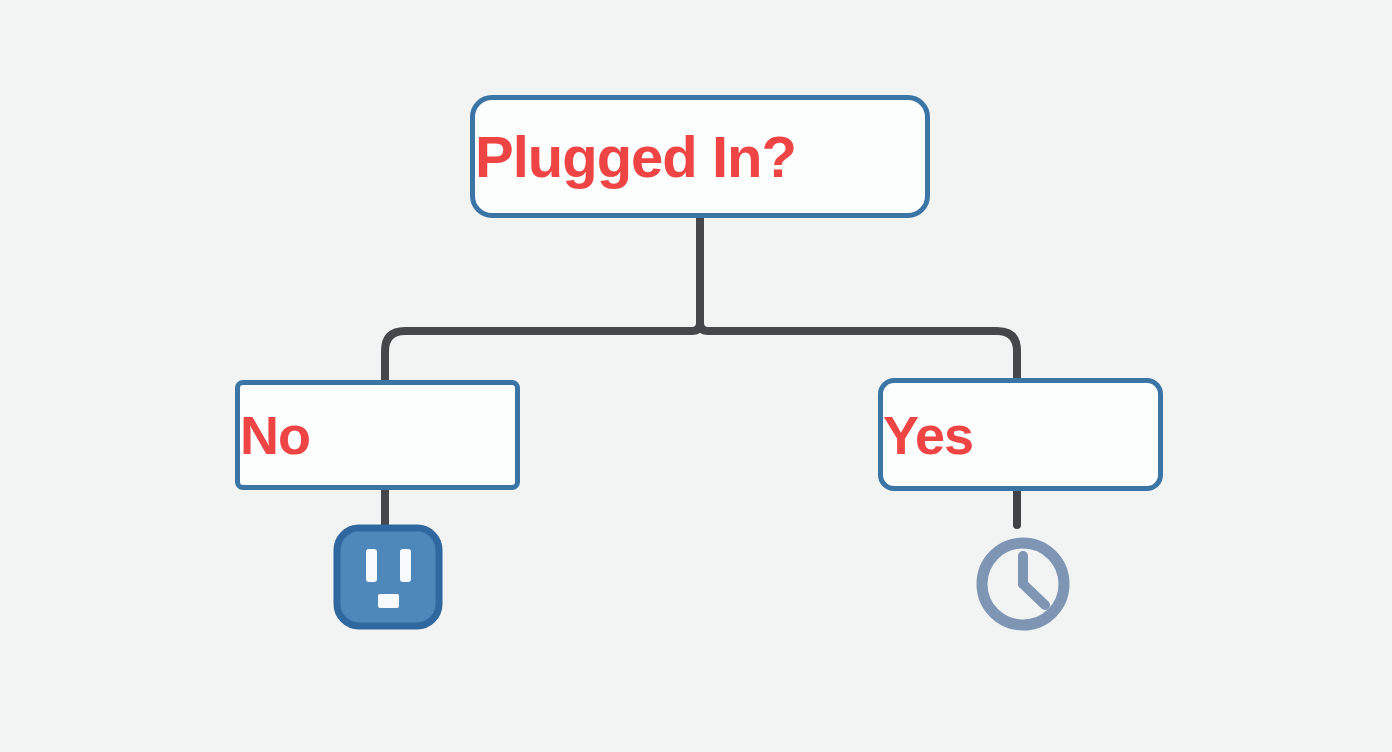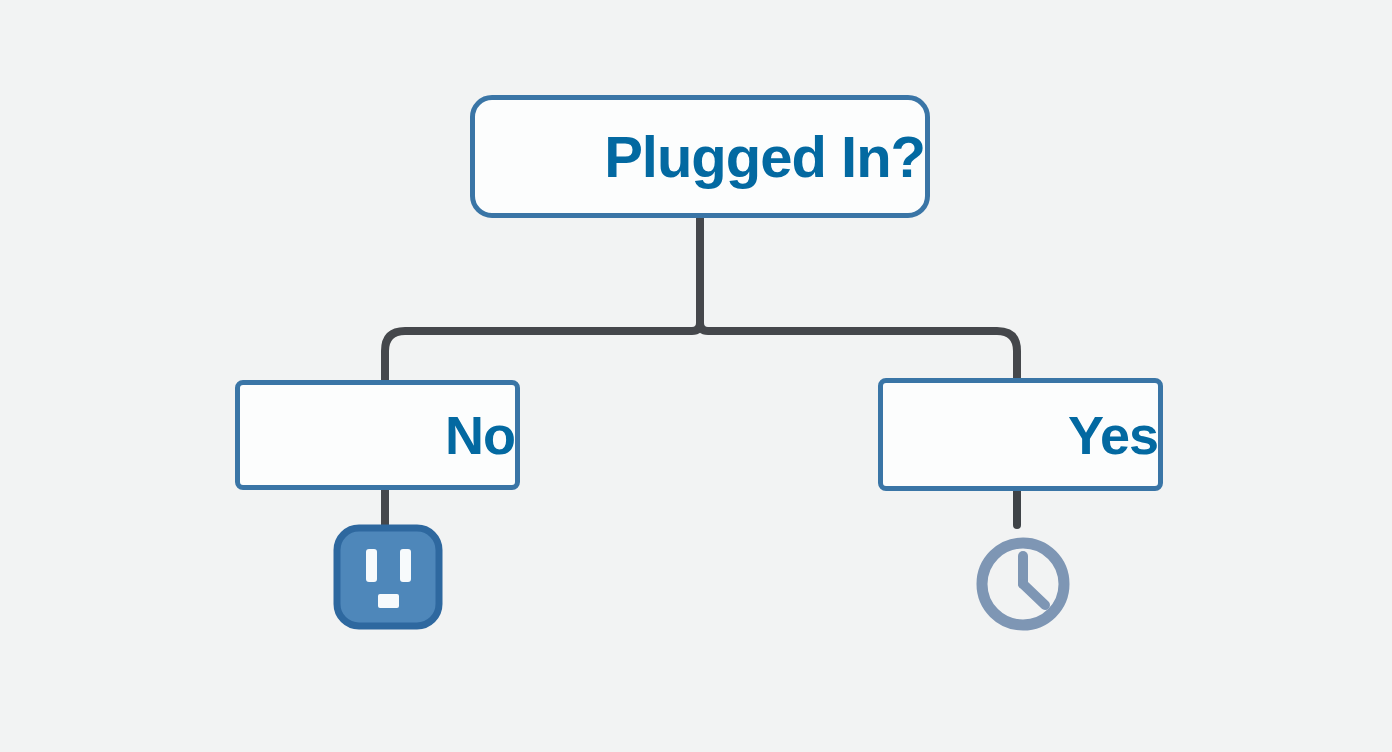--- a/index.html
+++ b/index.html
@@ -24,22 +24,22 @@
     pointer-events: none;
   }
   .node {
     position: absolute;
     box-sizing: border-box;
     background: #fcfdfd;
     border: 5px solid #3a75a6;
     border-radius: 22px;
     display: flex;
     align-items: center;
-    justify-content: flex-end;
-    color: #0369a1;
+    justify-content: flex-start;
+    color: #ef4444;
     font-weight: 700;
     letter-spacing: -1px;
   }
   .node-root {
     left: 470px;
     top: 95px;
     width: 460px;
     height: 123px;
     font-size: 58px;
   }
@@ -49,21 +49,21 @@
     width: 285px;
     height: 110px;
     border-radius: 8px;
     font-size: 54px;
   }
   .node-yes {
     left: 878px;
     top: 378px;
     width: 285px;
     height: 113px;
-    border-radius: 8px;
+    border-radius: 16px;
     font-size: 54px;
   }
   .icon-wrap {
     position: absolute;
     display: block;
   }
   .icon-outlet {
     left: 333px;
     top: 524px;
   }

